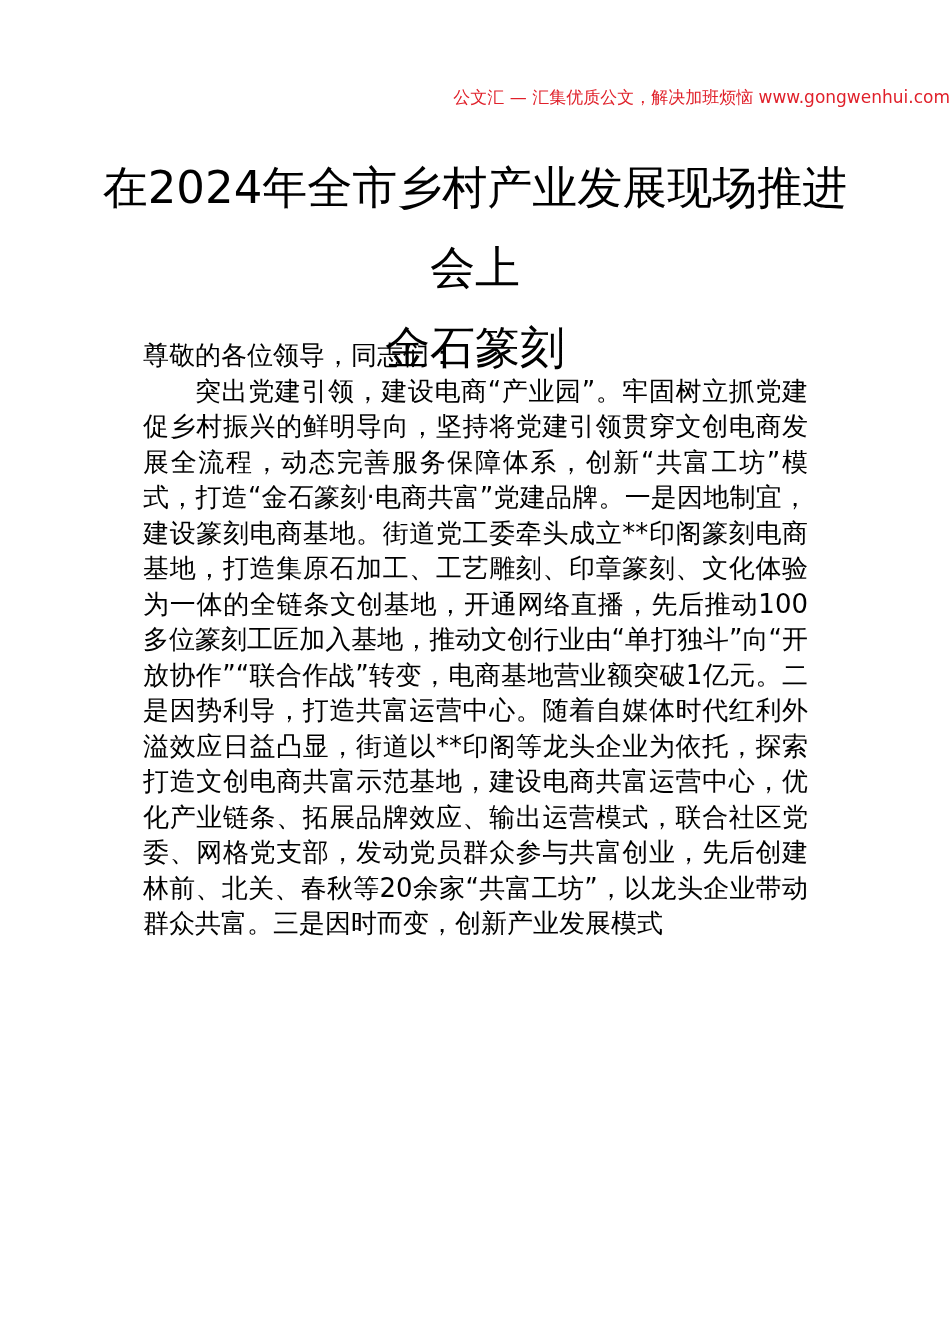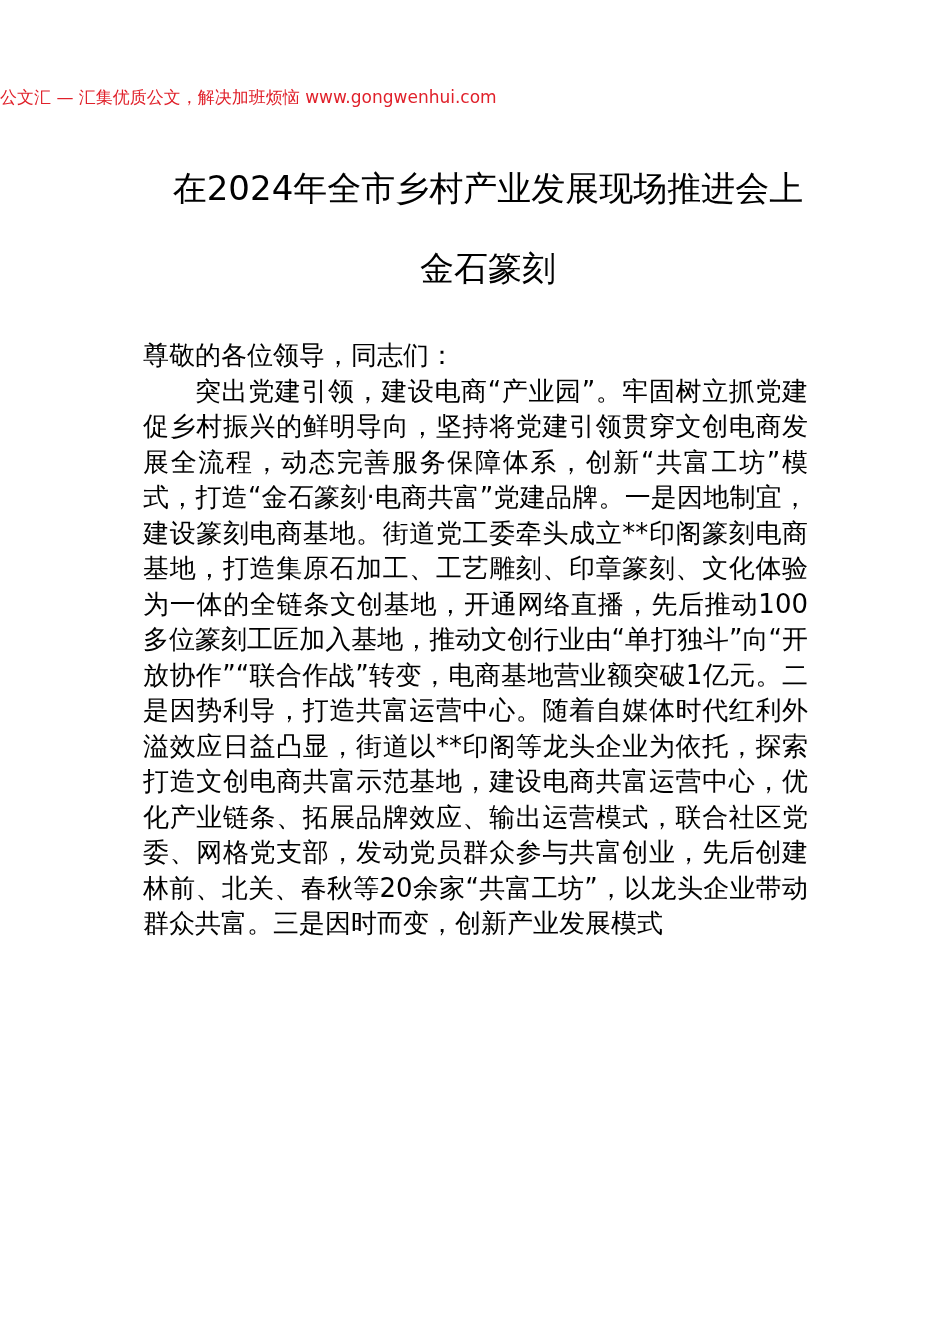--- a/index.html
+++ b/index.html
@@ -13,33 +13,33 @@
       position: relative;
       overflow: hidden;
       font-family: "DejaVu Sans", "Liberation Sans", sans-serif;
       color: #000000;
     }
     .header-banner {
       position: absolute;
       top: 86px;
       left: 0;
       width: 950px;
-      text-align: left;
+      text-align: right;
       font-size: 17px;
       color: #e0202a;
       letter-spacing: 0px;
       white-space: nowrap;
     }
     .title {
       position: absolute;
       top: 148px;
-      left: 113px;
+      left: 100px;
       width: 750px;
       text-align: center;
-      font-size: 34px;
+      font-size: 45px;
       line-height: 80px;
       font-weight: normal;
       margin: 0;
     }
     .body-text {
       position: absolute;
       top: 338px;
       left: 143px;
       width: 665px;
       font-size: 26px;

